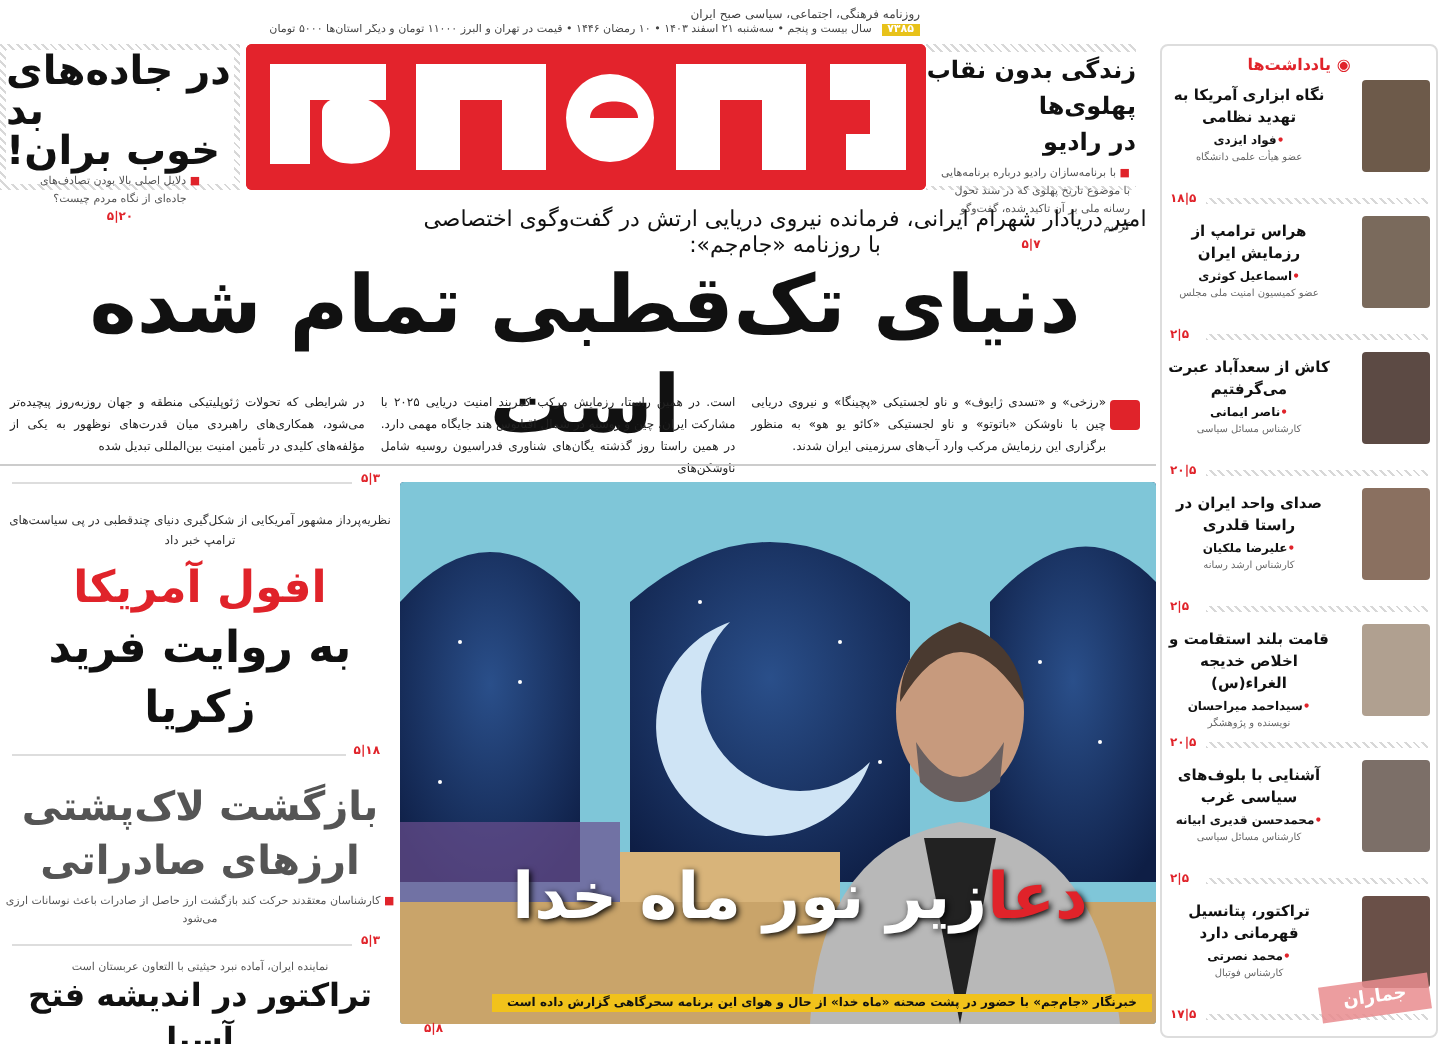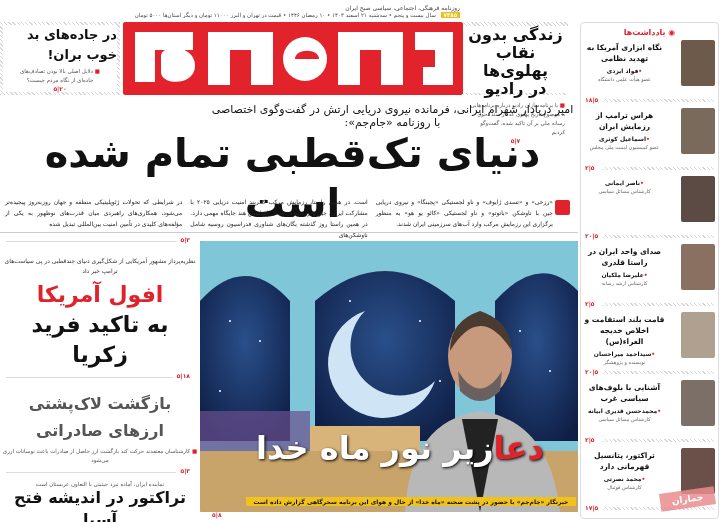--- a/index.html
+++ b/index.html
@@ -13,45 +13,45 @@
   .tagline { top: 4px; left: 250px; width: 210px; font-size: 6px; color: #444; text-align: right; }
   .infoline { top: 12px; left: 135px; width: 325px; font-size: 5.5px; color: #444; white-space: nowrap; overflow: hidden; text-align: right; }
   .infoline .yr { background: #e8c21a; color: #fff; padding: 0 3px; margin-left: 3px; font-weight: bold; }
 
   
   .logo { top: 22px; left: 123px; width: 340px; height: 73px; background: #e3232c; border-radius: 3px; overflow: hidden; }
   .logo svg { width: 100%; height: 100%; }
 
   
   .tl-box { top: 22px; left: 0; width: 120px; height: 73px; }
-  .tl-title { font-size: 13px; font-weight: bold; text-align: right; line-height: 20px; margin-top: 0; }
+  .tl-title { font-size: 20px; font-weight: bold; text-align: left; line-height: 20px; margin-top: 0; }
   .tl-sub { font-size: 5.5px; color: #555; text-align: center; line-height: 9px; margin-top: 2px; padding: 0 10px; }
   .bullet { color: #e0232a; }
   .pg { font-size: 6px; color: #e0232a; font-weight: bold; }
 
   
   .tr-box { top: 22px; left: 463px; width: 105px; height: 73px; }
-  .tr-title { font-size: 16px; font-weight: bold; text-align: center; line-height: 18px; margin-top: 4px; }
+  .tr-title { font-size: 12px; font-weight: bold; text-align: right; line-height: 18px; margin-top: 4px; }
   .tr-sub { font-size: 5.5px; color: #555; text-align: right; line-height: 9px; margin-top: 3px; padding: 0 3px; }
 
   
   .kicker { top: 103px; left: 210px; width: 365px; font-size: 11px; font-weight: normal; text-align: center; }
   .headline { top: 128px; left: 10px; width: 565px; font-size: 40px; font-weight: 900; text-align: center; letter-spacing: -1px; line-height: 50px; font-family: "DejaVu Sans", sans-serif; }
   .lead-icon { top: 200px; left: 555px; width: 15px; height: 15px; background: #e0232a; border-radius: 2px; }
   .cols { top: 196px; left: 5px; width: 548px; display: flex; gap: 8px; }
   .col { flex: 1; font-size: 6px; line-height: 11px; color: #222; text-align: justify; }
   .divider-h { top: 232px; left: 0; width: 578px; height: 1px; background: #ccc; }
 
   
   .left-col { top: 234px; left: 0; width: 200px; height: 303px; }
   .story { text-align: center; }
   .s1-kicker { font-size: 6px; color: #333; line-height: 10px; margin-top: 10px; }
   .s1-t1 { font-size: 22px; font-weight: 900; color: #e0232a; line-height: 30px; margin-top: 4px; }
   .s1-t2 { font-size: 22px; font-weight: 900; color: #111; line-height: 30px; }
-  .s2-title { font-size: 16px; font-weight: 900; color: #555; line-height: 27px; margin-top: 8px; }
+  .s2-title { font-size: 20px; font-weight: 900; color: #555; line-height: 27px; margin-top: 8px; }
   .s2-sub { font-size: 5.5px; color: #555; line-height: 9px; margin-top: 3px; }
   .s3-kicker { font-size: 5.5px; color: #555; margin-top: 4px; }
   .s3-title { font-size: 16px; font-weight: 900; line-height: 22px; }
   .pgline { height: 10px; position: relative; margin: 2px 6px; }
   .pgline::before { content: ""; position: absolute; top: 5px; left: 0; right: 0; height: 1px; background: #ddd; }
   .pgline span { position: relative; background: #fff; padding: 0 4px; }
 
   
   .photo { top: 241px; left: 200px; width: 378px; height: 271px; overflow: hidden; border-radius: 2px; background: #1e3b6e; }
   .photo svg { width: 100%; height: 100%; }
@@ -127,21 +127,21 @@
   <div class="col">است. در همین راستا، رزمایش مرکب کمربند امنیت دریایی ۲۰۲۵ با مشارکت ایران، چین و روسیه در شمال اقیانوس هند جایگاه مهمی دارد. در همین راستا روز گذشته یگان‌های شناوری فدراسیون روسیه شامل ناوشکن‌های</div>
   <div class="col">در شرایطی که تحولات ژئوپلیتیکی منطقه و جهان روزبه‌روز پیچیده‌تر می‌شود، همکاری‌های راهبردی میان قدرت‌های نوظهور به یکی از مؤلفه‌های کلیدی در تأمین امنیت بین‌المللی تبدیل شده</div>
 </div>
 <div class="abs divider-h"></div>
 
 <div class="abs left-col">
   <div class="pgline pg"><span>۳|۵</span></div>
   <div class="story">
     <div class="s1-kicker">نظریه‌پرداز مشهور آمریکایی از شکل‌گیری دنیای چندقطبی در پی سیاست‌های ترامپ خبر داد</div>
     <div class="s1-t1">افول آمریکا</div>
-    <div class="s1-t2">به تاکید فرید زکریا</div>
+    <div class="s1-t2">به روایت فرید زکریا</div>
   </div>
   <div class="pgline pg"><span>۱۸|۵</span></div>
   <div class="story">
     <div class="s2-title">بازگشت لاک‌پشتی</div>
     <div class="s2-title" style="margin-top:0">ارزهای صادراتی</div>
     <div class="s2-sub"><span class="bullet">■</span> <span>کارشناسان معتقدند حرکت کند بازگشت ارز حاصل از صادرات باعث نوسانات ارزی می‌شود</span></div>
   </div>
   <div class="pgline pg"><span>۳|۵</span></div>
   <div class="story">
     <div class="s3-kicker">نماینده ایران، آماده نبرد حیثیتی با التعاون عربستان است</div>
@@ -207,20 +207,21 @@
     <div class="sb-text">
         <div class="sb-title">هراس ترامپ از رزمایش ایران</div>
         <div class="sb-author"><span class="bullet">•</span><span>اسماعیل کوثری</span></div>
         <div class="sb-role">عضو کمیسیون امنیت ملی مجلس</div>
       </div>
     <div class="sb-pg">۲|۵</div>
   </div>
   <div class="sb-item">
     <div class="sb-photo" style="background:#5c4a44"></div>
     <div class="sb-text">
+        <div class="sb-title">کاش از سعدآباد عبرت می‌گرفتیم</div>
         <div class="sb-author"><span class="bullet">•</span><span>ناصر ایمانی</span></div>
         <div class="sb-role">کارشناس مسائل سیاسی</div>
       </div>
     <div class="sb-pg">۲۰|۵</div>
   </div>
   <div class="sb-item">
     <div class="sb-photo" style="background:#8a7060"></div>
     <div class="sb-text">
         <div class="sb-title">صدای واحد ایران در راستا قلدری</div>
         <div class="sb-author"><span class="bullet">•</span><span>علیرضا ملکیان</span></div>

